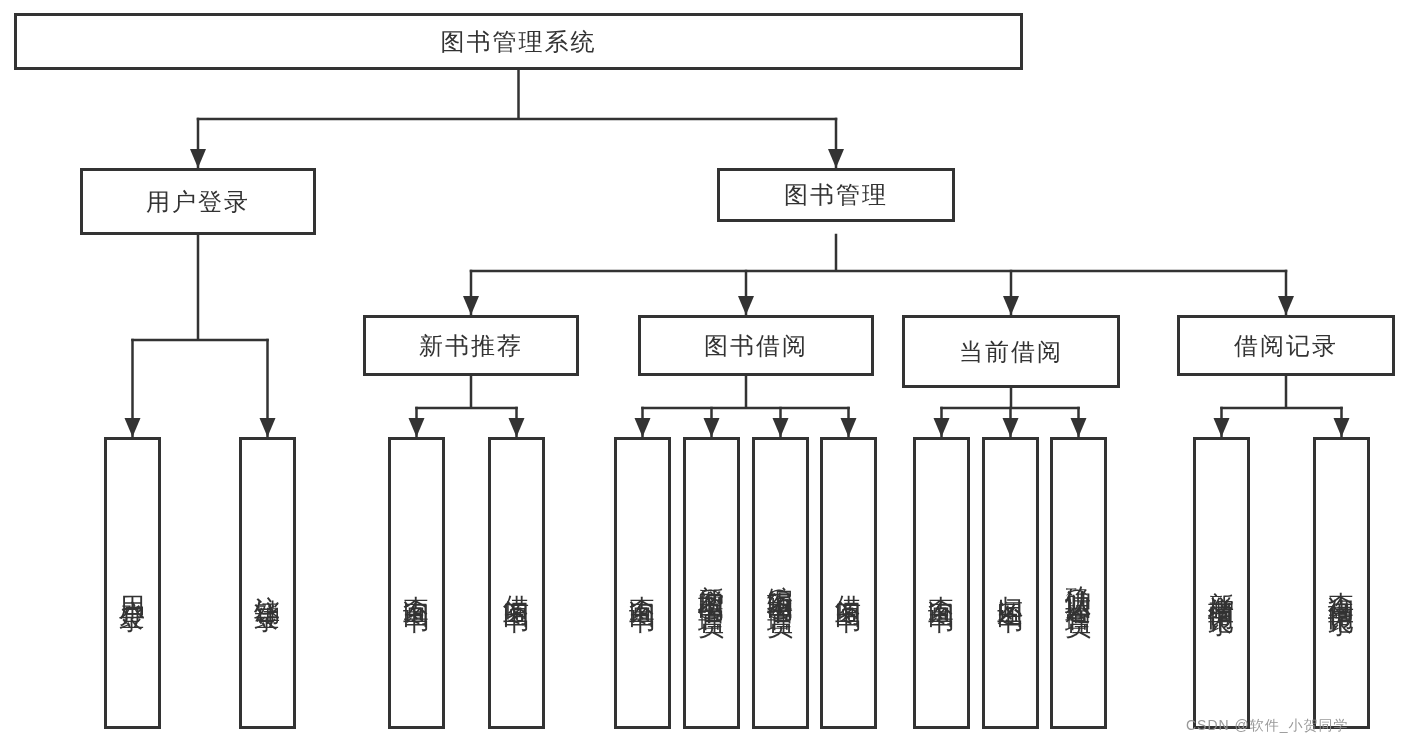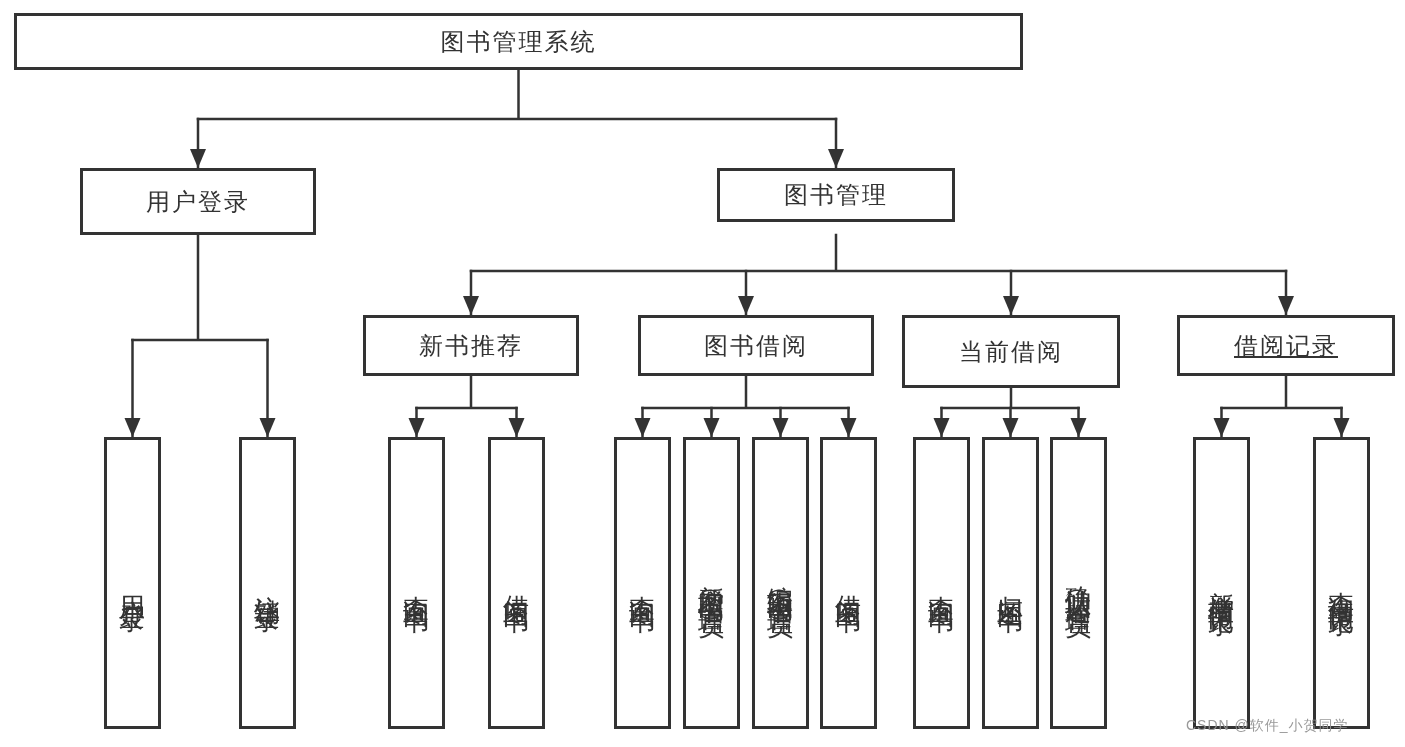--- a/index.html
+++ b/index.html
@@ -106,21 +106,21 @@
   </svg>
 
   <div class="node hbox" style="left:14px; top:13px; width:1009px; height:57px;">图书管理系统</div>
 
   <div class="node hbox" style="left:80px; top:168px; width:236px; height:67px;">用户登录</div>
   <div class="node hbox" style="left:717px; top:168px; width:238px; height:54px;">图书管理</div>
 
   <div class="node hbox" style="left:363px; top:315px; width:216px; height:61px;">新书推荐</div>
   <div class="node hbox" style="left:638px; top:315px; width:236px; height:61px;">图书借阅</div>
   <div class="node hbox" style="left:902px; top:315px; width:218px; height:73px;">当前借阅</div>
-  <div class="node hbox" style="left:1177px; top:315px; width:218px; height:61px;text-decoration:underline;">借阅记录</div>
+  <div class="node hbox" style="left:1177px; top:315px; width:218px; height:61px;">借阅记录</div>
 
   <div class="node vbox" style="left:104px; top:437px; width:57px; height:292px;">用户登录</div>
   <div class="node vbox" style="left:239px; top:437px; width:57px; height:292px;">注销登录</div>
 
   <div class="node vbox" style="left:388px; top:437px; width:57px; height:292px;">查询图书</div>
   <div class="node vbox" style="left:488px; top:437px; width:57px; height:292px;">借阅图书</div>
 
   <div class="node vbox" style="left:614px; top:437px; width:57px; height:292px;">查询图书</div>
   <div class="node vbox" style="left:683px; top:437px; width:57px; height:292px;">新增图书（管理员）</div>
   <div class="node vbox" style="left:752px; top:437px; width:57px; height:292px;">编辑图书（管理员）</div>

